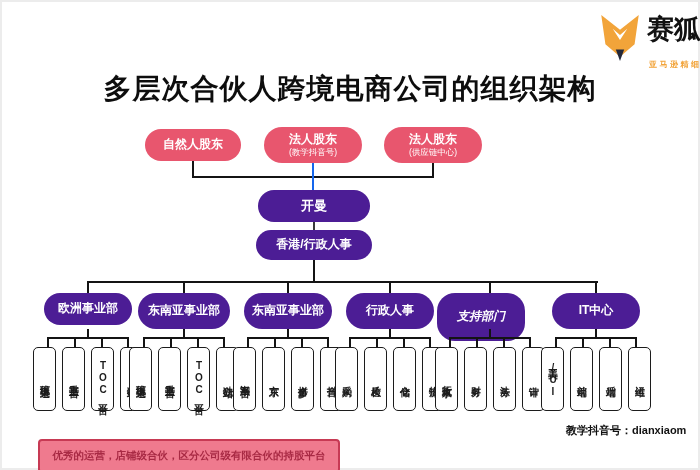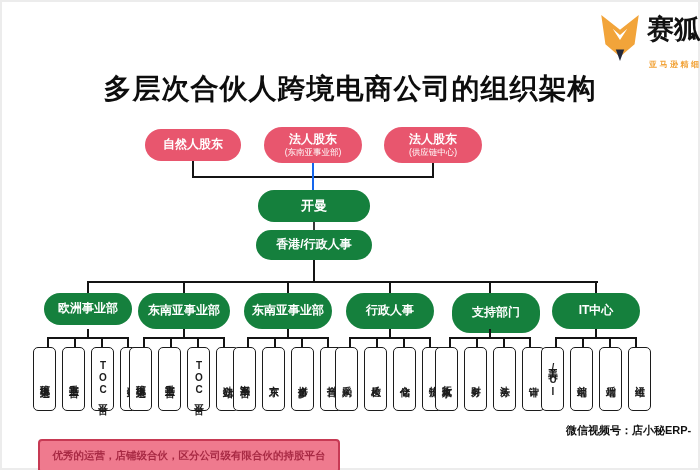--- a/index.html
+++ b/index.html
@@ -12,21 +12,21 @@
   
   .title{
     position:absolute;left:0;right:0;top:70px;text-align:center;
     font-size:28px;font-weight:800;color:#0d0d0d;letter-spacing:1px;
   }
   
   .pill{
     position:absolute;display:flex;flex-direction:column;align-items:center;justify-content:center;
     border-radius:18px;color:#fff;text-align:center;line-height:1.15;
   }
-  .pill.blue{background:#15803d;}
+  .pill.blue{background:#4c1d95;}
   .pill.pink{background:#E8566E;}
   .pill .l1{font-size:12px;font-weight:700;}
   .pill .l2{font-size:8.5px;font-weight:400;margin-top:1px;}
   .pill.big .l1{font-size:13px;}
   
   .lv{position:absolute;width:2px;background:#141414;}
   .lh{position:absolute;height:2px;background:#141414;}
   .lv.blue{background:#1566EC;}
   .lv.gray{background:#3a3a3a;}
   
@@ -68,21 +68,21 @@
   <div class="tagline">亚马逊精细化管</div>
 </div>
 
 <div class="title">多层次合伙人跨境电商公司的组织架构</div>
 
 <div class="pill pink" style="left:145px;top:129px;width:96px;height:32px;">
   <span class="l1">自然人股东</span>
 </div>
 <div class="pill pink" style="left:264px;top:127px;width:98px;height:36px;">
   <span class="l1">法人股东</span>
-  <span class="l2">(东南亚事业部)</span>
+  <span class="l2">(教学抖音号)</span>
 </div>
 <div class="pill pink" style="left:384px;top:127px;width:98px;height:36px;">
   <span class="l1">法人股东</span>
   <span class="l2">(供应链中心)</span>
 </div>
 
 <div class="lv" style="left:192px;top:161px;height:17px;"></div>
 <div class="lv" style="left:432px;top:163px;height:15px;"></div>
 <div class="lh" style="left:192px;top:176px;width:242px;"></div>
 <div class="lv blue" style="left:312px;top:163px;height:27px;"></div>
@@ -109,21 +109,21 @@
 </div>
 <div class="pill blue" style="left:138px;top:293px;width:92px;height:36px;">
   <span class="l1">东南亚事业部</span>
 </div>
 <div class="pill blue" style="left:244px;top:293px;width:88px;height:36px;">
   <span class="l1">东南亚事业部</span>
 </div>
 <div class="pill blue" style="left:346px;top:293px;width:88px;height:36px;">
   <span class="l1">行政人事</span>
 </div>
-<div class="pill blue" style="left:452px;top:293px;width:88px;height:40px;">
+<div class="pill blue" style="left:437px;top:293px;width:88px;height:48px;font-style:italic;">
   <span class="l1">支持部门</span>
 </div>
 <div class="pill blue" style="left:552px;top:293px;width:88px;height:36px;">
   <span class="l1">IT中心</span>
 </div>
 
 <div class="lv" style="left:87px;top:329px;height:8px;"></div>
 <div class="lh" style="left:47px;top:337px;width:82px;"></div>
 <div class="lv" style="left:47px;top:337px;height:10px;"></div>
 <div class="lv" style="left:74px;top:337px;height:10px;"></div>
@@ -199,16 +199,16 @@
   <div class="leaf">美工/UI</div>
   <div class="leaf">前端</div>
   <div class="leaf">后端</div>
   <div class="leaf">运维</div>
 </div>
 
 <div class="banner">优秀的运营，店铺级合伙，区分公司级有限合伙的持股平台</div>
 
 <div class="contacts">
   <div class="row">
-    <span>微信视频号：</span>
-    <span>店小秘ERP-</span>
+    <span>教学抖音号：</span>
+    <span>dianxiaom</span>
   </div>
 </div>
 
 </body></html>

